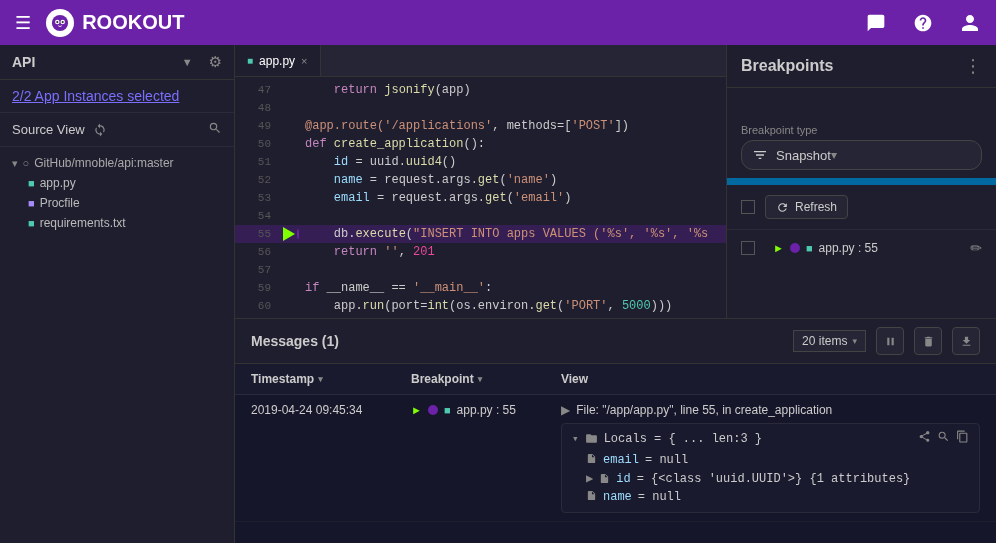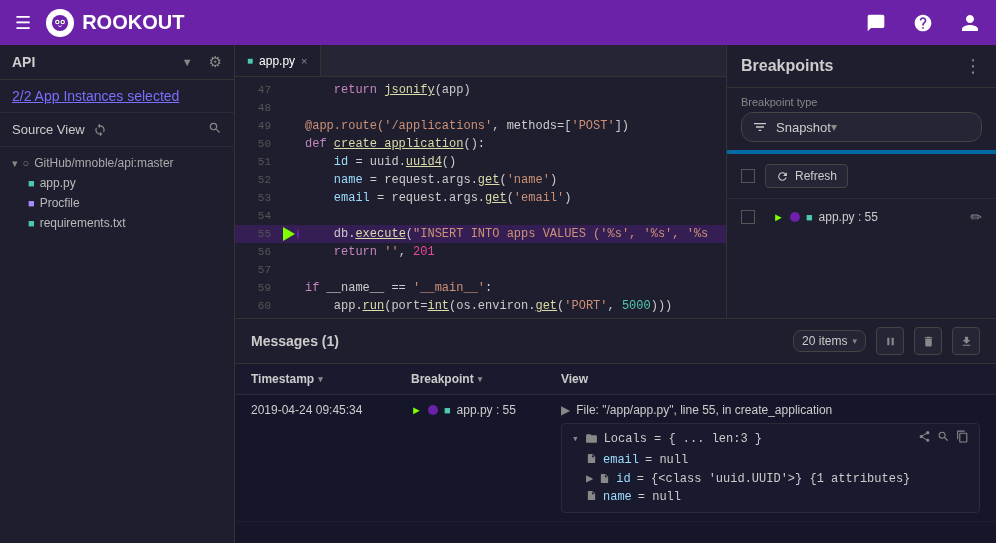--- a/index.html
+++ b/index.html
@@ -162,21 +162,21 @@
     }
     .line-bp-indicator {
       width: 16px;
       height: 16px;
       margin-right: 6px;
       flex-shrink: 0;
       display: flex; align-items: center; justify-content: center;
     }
     .code-text { color: #ccc; white-space: pre; }
     .kw { color: #c586c0; }
-    .fn { color: #dcdcaa; text-decoration: underline; }
+    .fn { color: #dcdcaa; }
     .str { color: #ce9178; }
     .num { color: #ec4899; }
     .var { color: #9cdcfe; }
 
     
     .breakpoints-panel {
       width: 270px;
       background: #1e1e2e;
       border-left: 1px solid #333;
       display: flex;
@@ -186,21 +186,22 @@
     .bp-header {
       display: flex;
       align-items: center;
       padding: 10px 14px;
       border-bottom: 1px solid #333;
     }
     .bp-title { font-size: 16px; font-weight: bold; color: #ccc; flex: 1; }
     .bp-more-icon { color: #888; cursor: pointer; font-size: 18px; }
     .bp-type-row {
       padding: 8px 14px;
-      border-bottom: 4px solid #0369a1;
+      border-bottom: 7px solid #0369a1;
+      margin-top: 28px;
     }
     .bp-type-label { font-size: 11px; color: #888; margin-bottom: 4px; }
     .bp-type-select {
       width: 100%;
       background: #252535;
       color: #ccc;
       border: 1px solid #444;
       border-radius: 12px;
       padding: 6px 10px;
       font-size: 13px;
@@ -258,21 +259,21 @@
       padding: 8px 16px;
       border-bottom: 1px solid #333;
       background: #1e1e2e;
     }
     .messages-title { font-size: 14px; font-weight: bold; color: #ccc; flex: 1; }
     .messages-controls { display: flex; align-items: center; gap: 10px; }
     .items-selector {
       display: flex; align-items: center; gap: 5px;
       background: #252535;
       border: 1px solid #444;
-      border-radius: 8px;
+      border-radius: 0;
       padding: 3px 8px;
       cursor: pointer;
       font-size: 12px;
       color: #ccc;
     }
     .msg-icon-btn {
       width: 28px; height: 28px;
       display: flex; align-items: center; justify-content: center;
       border: 1px solid #444;
       border-radius: 4px;

